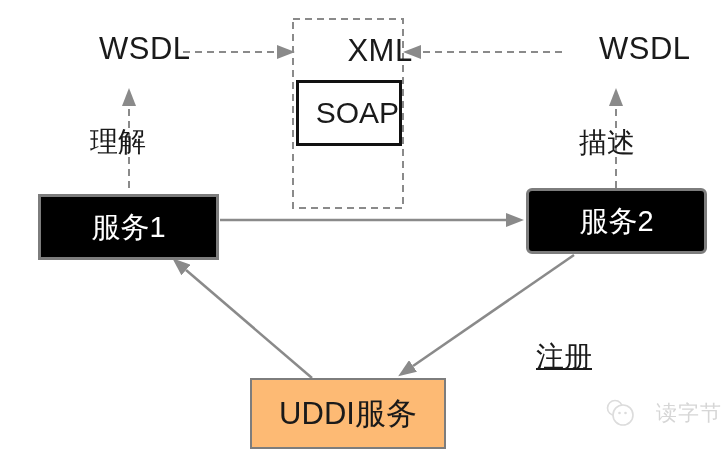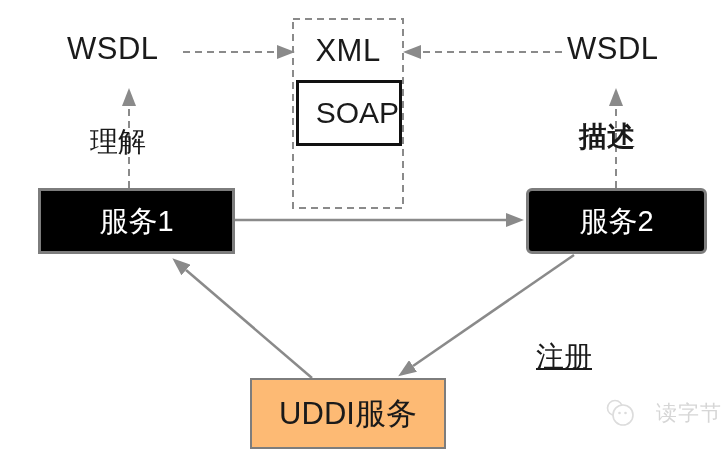--- a/index.html
+++ b/index.html
@@ -50,21 +50,21 @@
     font-size: 30px;
     color: var(--text-black, #111);
   }
   .stack-cell + .stack-cell { border-top: 3px solid var(--stack-border, #111); }
 
   .free-label {
     position: absolute;
     color: var(--text-black, #1a1a1a);
     white-space: nowrap;
   }
-  .label-latin { font-size: 31px; letter-spacing: 0.5px; }
+  .label-latin { font-size: 31px; letter-spacing: 0.5px; margin-left: 32px; }
   .label-cn    { font-size: 28px; font-weight: 500; margin-left: 42px; }
 
   .watermark {
     position: absolute;
     left: 602px; top: 397px;
     display: flex;
     align-items: center;
     gap: 18px;
     color: var(--watermark-gray, #d6d6d6);
     font-size: 21px;
@@ -97,27 +97,27 @@
 
   <div class="free-label label-latin" style="left:67px; top:31px;">WSDL</div>
   <div class="free-label label-latin" style="left:567px; top:31px;">WSDL</div>
 
   <div class="free-label label-latin" style="left:293px; top:33px; width:110px; text-align:center;">XML</div>
 
   <div class="stack-box">
     <div class="stack-cell">SOAP</div>
   </div>
 
-  <div class="node-black" style="left:38px; top:188px; width:197px; height:66px; line-height:60px;">服务1</div>
+  <div class="node-black" style="left:38px; top:194px; width:181px; height:66px; line-height:60px;">服务1</div>
   <div class="node-black" style="left:526px; top:188px; width:181px; height:66px; line-height:60px;border-radius:6px;">服务2</div>
 
   <div class="node-white" style="left:250px; top:378px; width:196px; height:71px; line-height:67px;">UDDI服务</div>
 
   <div class="free-label label-cn" style="left:48px; top:123px;">理解</div>
-  <div class="free-label label-cn" style="left:537px; top:118px;font-weight:bold;">描述</div>
+  <div class="free-label label-cn" style="left:537px; top:124px;">描述</div>
   <div class="free-label label-cn" style="left:494px; top:338px;text-decoration:underline;">注册</div>
 
   <div class="watermark">
     <svg width="36" height="32" viewBox="0 0 36 32">
       <circle cx="13" cy="11" r="7.5" fill="#ffffff" stroke="#dcdcdc" stroke-width="1.6"></circle>
       <circle cx="21" cy="18" r="10" fill="#ffffff" stroke="#dcdcdc" stroke-width="1.6"></circle>
       <circle cx="17.5" cy="16" r="1.3" fill="#dcdcdc"></circle>
       <circle cx="23.5" cy="16" r="1.3" fill="#dcdcdc"></circle>
     </svg>
     <span>读字节</span>

